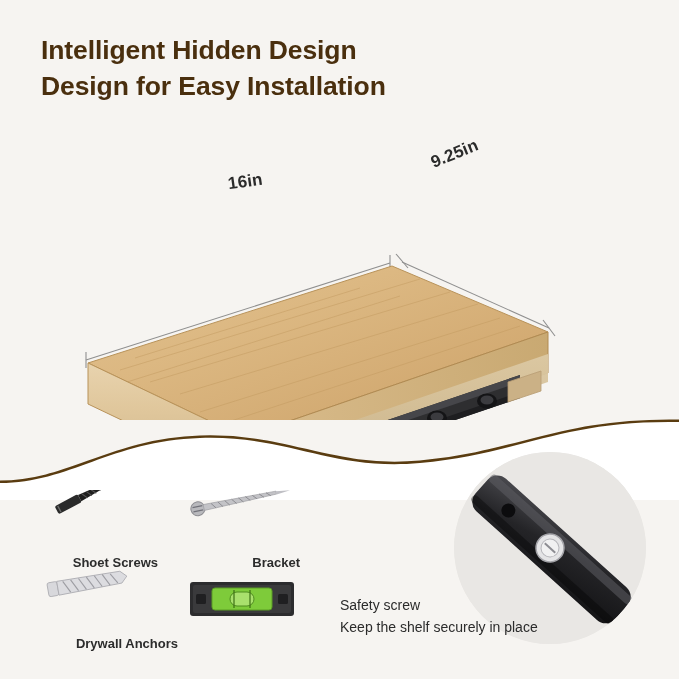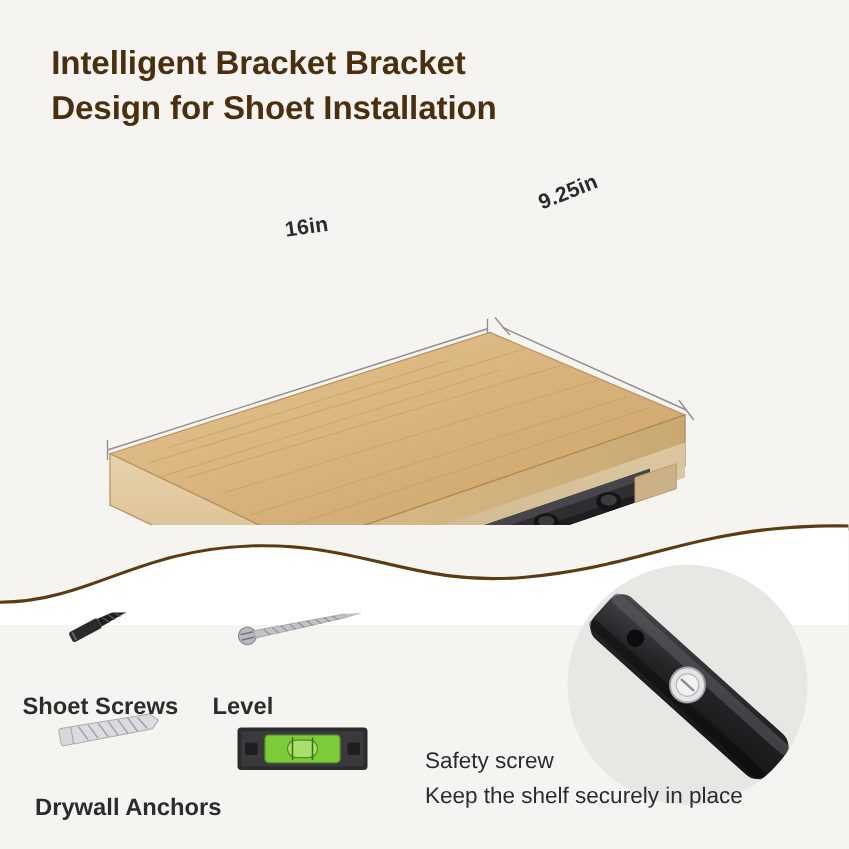--- a/index.html
+++ b/index.html
@@ -76,37 +76,37 @@
   .accessories {
     position: absolute;
     left: 0;
     top: 490px;
     width: 679px;
     height: 190px;
   }
   .acc-label {
     position: absolute;
     color: #2c2c2c;
-    font-size: 19px;
+    font-size: 13px;
     font-weight: bold;
-    text-align: left;
+    text-align: right;
     white-space: nowrap;
   }
   .acc-1-label { left: 18px;  top: 65px;  width: 140px; }
   .acc-2-label { left: 170px; top: 65px;  width: 130px; }
   .acc-3-label { left: 28px;  top: 146px; width: 150px; }
   .acc-4-label { left: 170px; top: 146px; width: 150px; }
 
   .safety-text {
     position: absolute;
     left: 340px;
     top: 105px;
     width: 320px;
     color: #2b2b2b;
-    font-size: 18px;
+    font-size: 14px;
     line-height: 1.55;
   }
   .safety-text span { display: block; }
 
   
   .callout-circle {
     position: absolute;
     left: 454px;
     top: -38px;
     width: 192px;
@@ -115,22 +115,22 @@
     background: #e9e7e4;
     overflow: hidden;
   }
 </style>
 </head>
 <body>
 
 <div class="page">
 
   <div class="headline">
-    <span>Intelligent Bracket Bracket</span>
-    <span class="l2">Design for Shoet Installation</span>
+    <span>Intelligent Hidden Design</span>
+    <span class="l2">Design for Easy Installation</span>
   </div>
 
   <div class="shelf-area">
     <svg width="679" height="300" viewBox="0 0 679 300">
       <defs>
         <linearGradient id="topWood" x1="0" y1="0" x2="1" y2="1">
           <stop offset="0%" stop-color="#e2c291"></stop>
           <stop offset="35%" stop-color="#dcb882"></stop>
           <stop offset="70%" stop-color="#d3ab73"></stop>
           <stop offset="100%" stop-color="#caa068"></stop>
@@ -264,21 +264,21 @@
         <rect x="22" y="6" width="60" height="22" rx="3" fill="#7ecb3a" stroke="#5a9c24" stroke-width="1"></rect>
         <rect x="40" y="10" width="24" height="14" rx="7" fill="#a9e06d" stroke="#4f8c1f" stroke-width="1"></rect>
         <line x1="44" y1="8" x2="44" y2="26" stroke="#3d6e14" stroke-width="1.2"></line>
         <line x1="60" y1="8" x2="60" y2="26" stroke="#3d6e14" stroke-width="1.2"></line>
         <rect x="6" y="12" width="10" height="10" rx="1.5" fill="#1f1f21"></rect>
         <rect x="88" y="12" width="10" height="10" rx="1.5" fill="#1f1f21"></rect>
       </g>
     </svg>
 
     <div class="acc-label acc-1-label">Shoet Screws</div>
-    <div class="acc-label acc-2-label">Level</div>
+    <div class="acc-label acc-2-label">Bracket</div>
     <div class="acc-label acc-3-label">Drywall Anchors</div>
 
     
     <div class="callout-circle">
       <svg width="192" height="192" viewBox="0 0 192 192">
         <defs>
           <linearGradient id="barGrad" x1="0" y1="0" x2="1" y2="1">
             <stop offset="0%" stop-color="#4b4b50"></stop>
             <stop offset="45%" stop-color="#242427"></stop>
             <stop offset="100%" stop-color="#131315"></stop>

